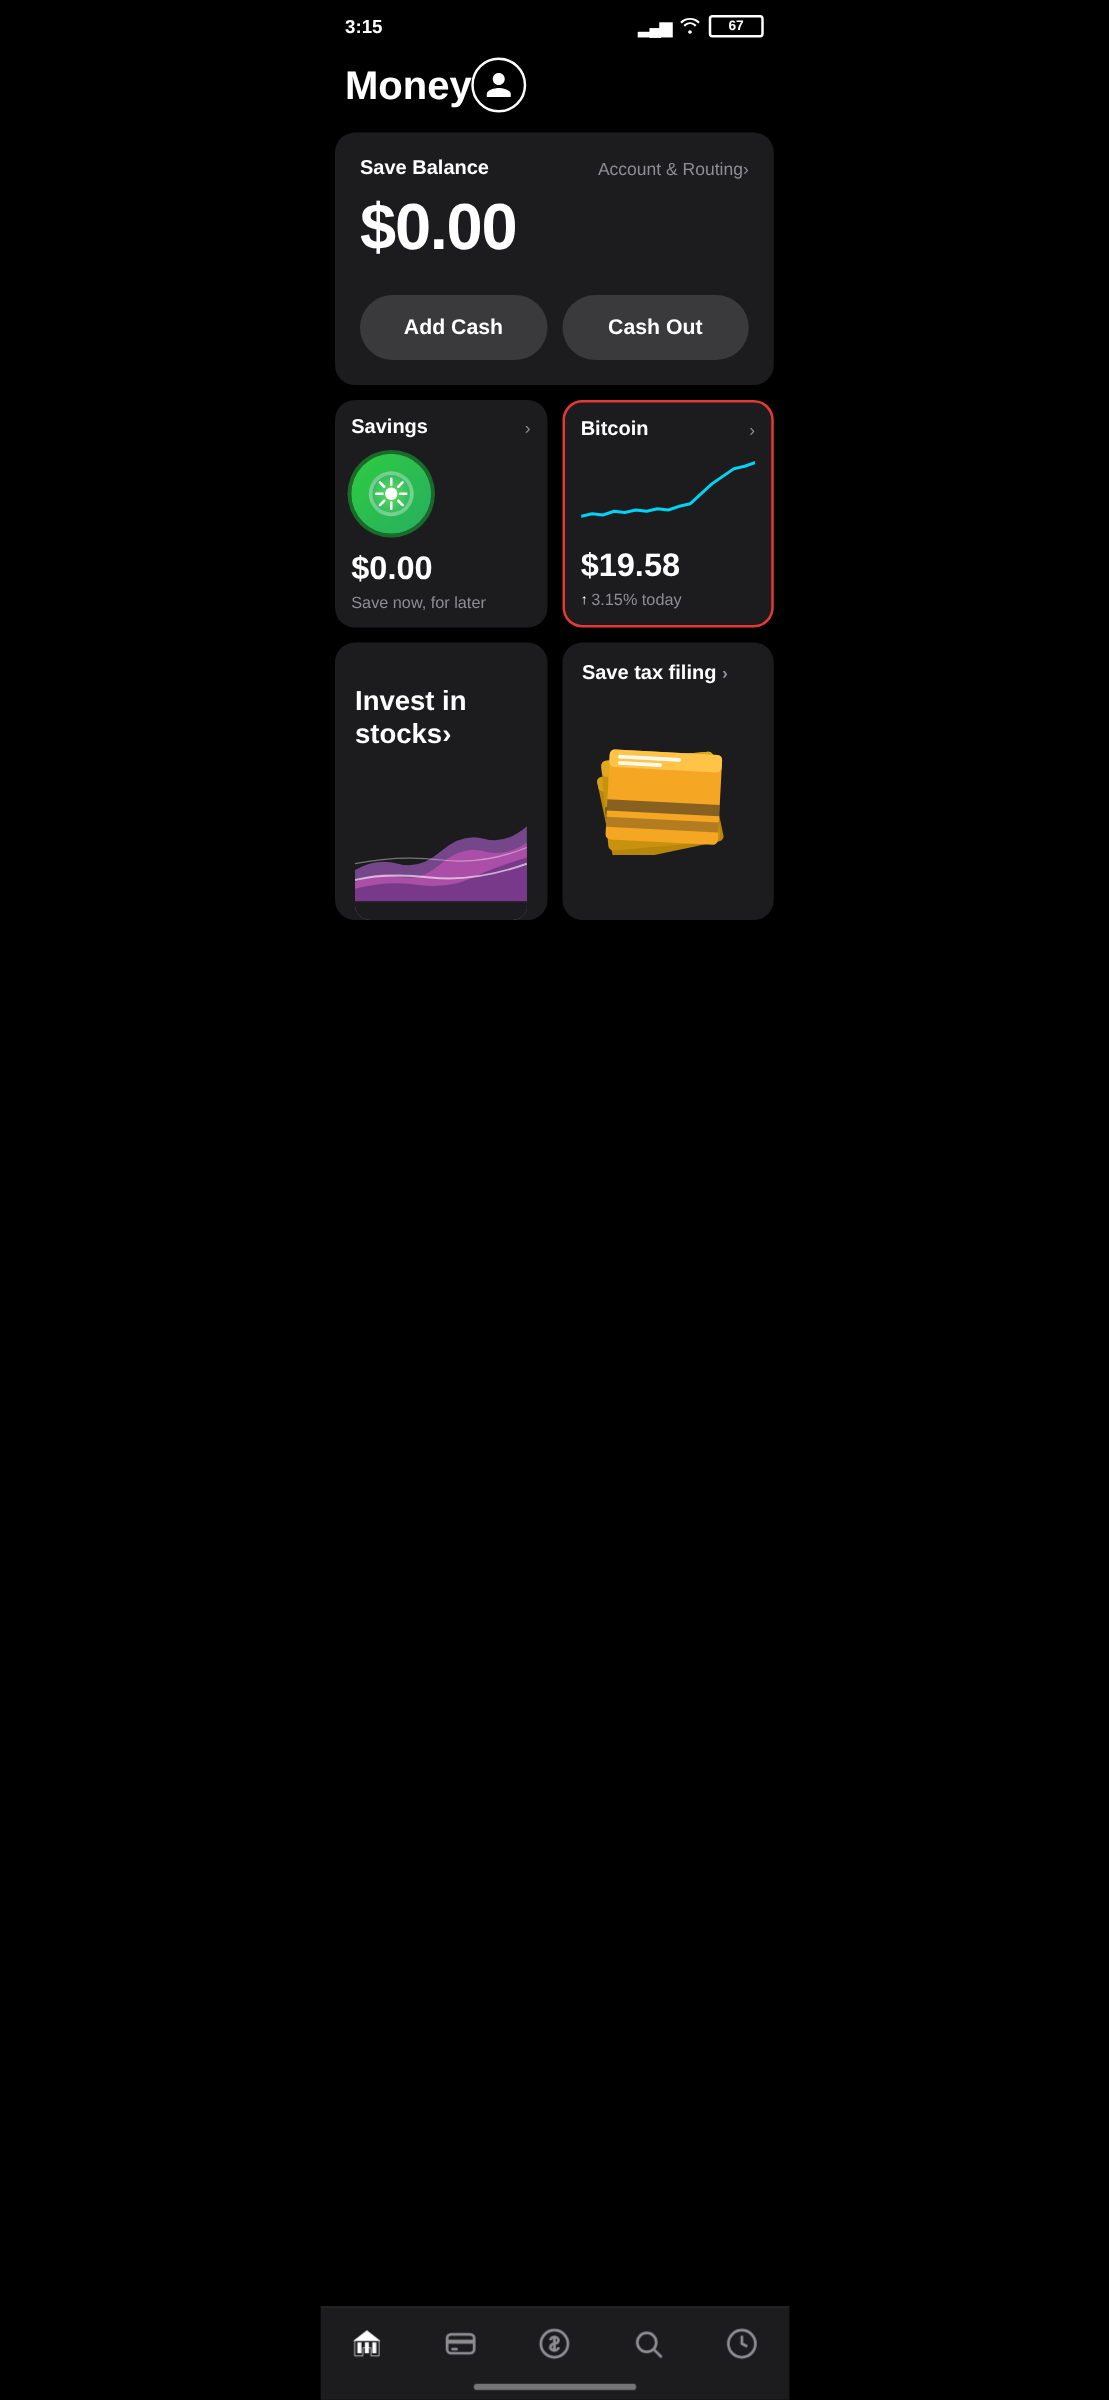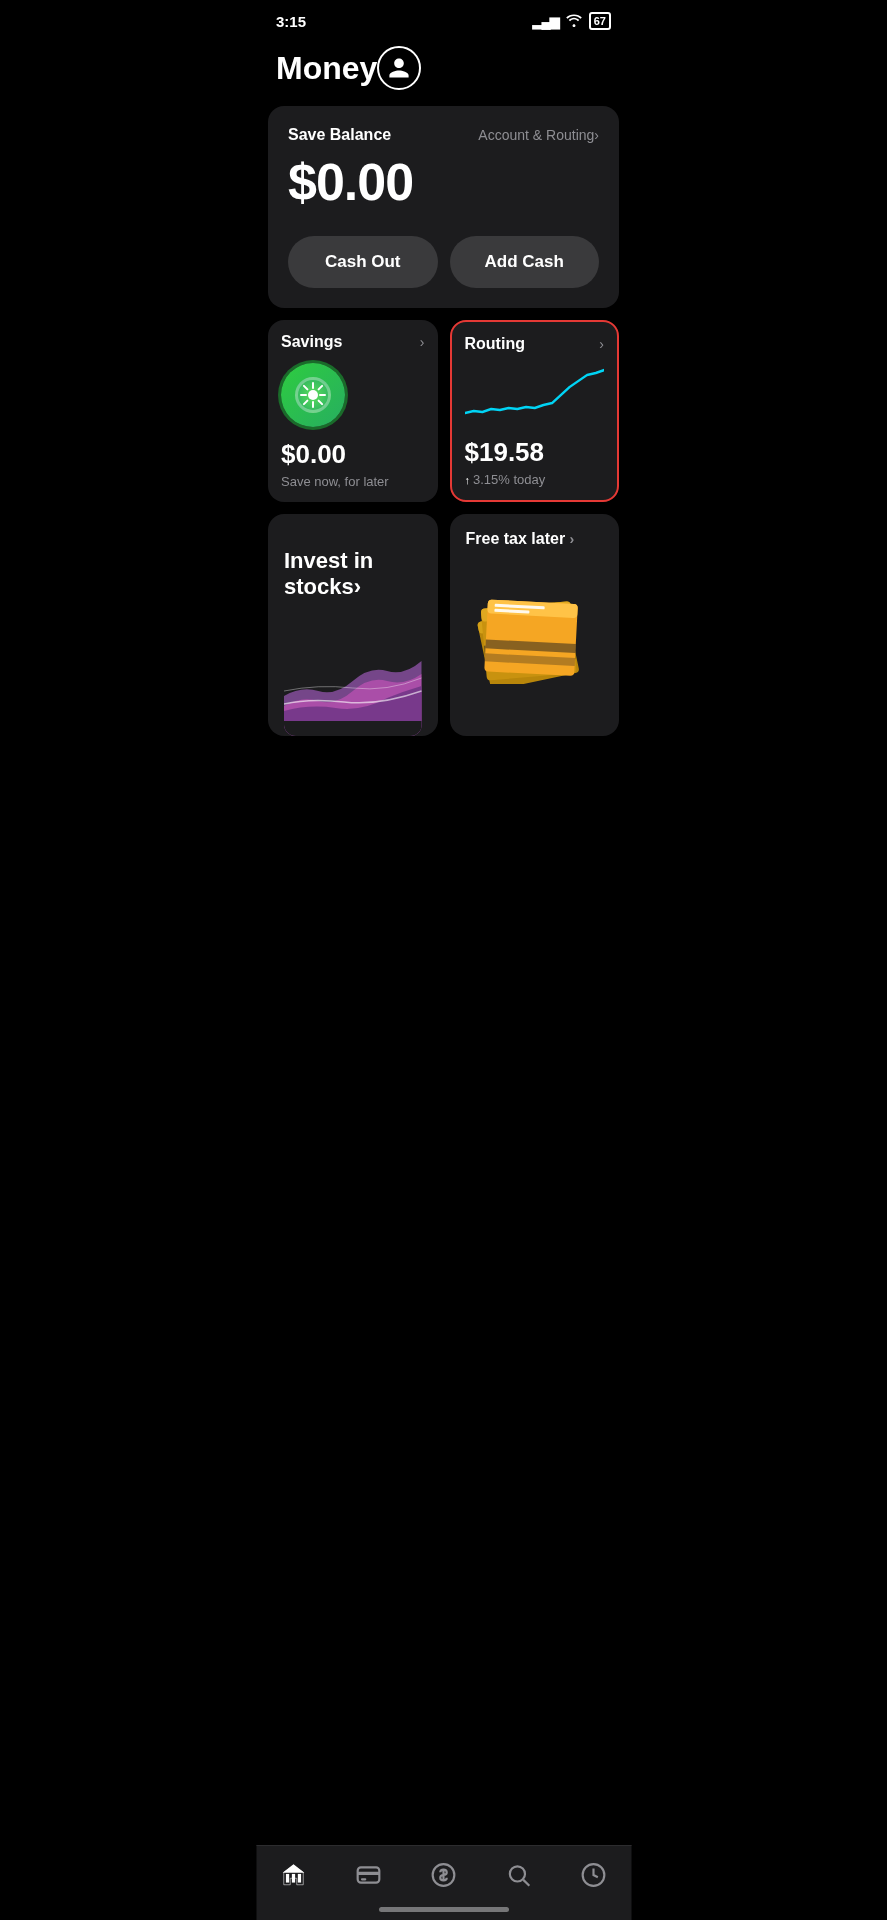--- a/index.html
+++ b/index.html
@@ -28,21 +28,21 @@
     .status-right {
       display: flex;
       align-items: center;
       gap: 6px;
     }
     .signal-icon { font-size: 13px; letter-spacing: -1px; }
     .wifi-icon { font-size: 14px; }
     .battery-box {
       border: 2px solid #fff;
       border-radius: 3px;
-      padding: 1px 3px;
+      padding: 1px 14px;
       font-size: 11px;
       font-weight: 700;
       position: relative;
     }
 
     
     .header {
       display: flex;
       justify-content: flex-start;
       align-items: center;
@@ -304,22 +304,22 @@
 <div class="card">
   <div class="card-top-row">
     <span class="card-label">Save Balance</span>
     <div class="account-routing-link">
       <span>Account &amp; Routing</span>
       <span>›</span>
     </div>
   </div>
   <div class="balance-amount">$0.00</div>
   <div class="action-buttons">
+    <button class="action-btn">Add Cash</button>
     <button class="action-btn">Cash Out</button>
-    <button class="action-btn">Add Cash</button>
   </div>
 </div>
 
 <div class="grid-row">
 
   <div class="mini-card">
     <div class="mini-card-header">
       <span class="mini-card-title">Savings</span>
       <span class="chevron">›</span>
     </div>
@@ -338,21 +338,21 @@
           <line x1="8.4" y1="19.6" x2="4.9" y2="23.1" stroke="white" stroke-width="2" stroke-linecap="round"></line>
         </svg>
       </div>
     </div>
     <div class="mini-balance">$0.00</div>
     <div class="mini-subtitle">Save now, for later</div>
   </div>
 
   <div class="mini-card highlighted">
     <div class="mini-card-header">
-      <span class="mini-card-title">Routing</span>
+      <span class="mini-card-title">Bitcoin</span>
       <span class="chevron">›</span>
     </div>
     <div class="bitcoin-chart">
       <svg class="btc-chart-svg" viewBox="0 0 160 60" preserveAspectRatio="none">
         <polyline points="0,48 10,46 20,47 30,44 40,45 50,43 60,44 70,42 80,43 90,40 100,38 110,30 120,22 130,16 140,10 150,8 160,5" fill="none" stroke="#00d4f5" stroke-width="2.5" stroke-linejoin="round" stroke-linecap="round"></polyline>
       </svg>
     </div>
     <div class="bitcoin-amount">$19.58</div>
     <div class="bitcoin-change">
       <span class="up-arrow">↑</span>
@@ -380,21 +380,21 @@
         <path d="M0,75 Q40,68 80,72 Q120,76 160,62" fill="none" stroke="white" stroke-width="1" opacity="0.4"></path>
 
         <rect x="0" y="105" width="160" height="15" fill="#1c1c1e"></rect>
       </svg>
     </div>
   </div>
 
   <div class="mini-card tax-card">
     <div class="mini-card-header">
       <span class="mini-card-title">
-        <span>Free tax later</span>
+        <span>Save tax filing</span>
         <span style="color:#8e8e93;font-size:14px;"> ›</span>
       </span>
     </div>
     <div class="tax-img-area">
 
       <svg width="130" height="105" viewBox="0 0 130 105">
 
         <g transform="translate(10,20) rotate(-12,65,50)">
           <rect x="5" y="10" width="90" height="70" rx="4" fill="#b8860b"></rect>
           <rect x="5" y="10" width="90" height="12" rx="4" fill="#d4a017"></rect>

